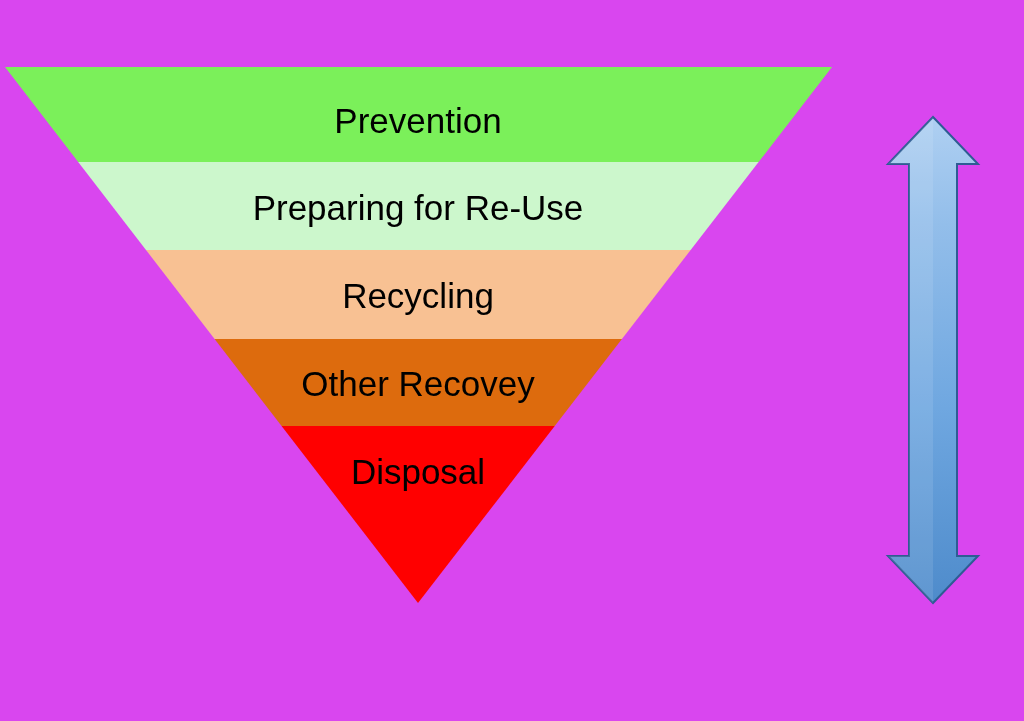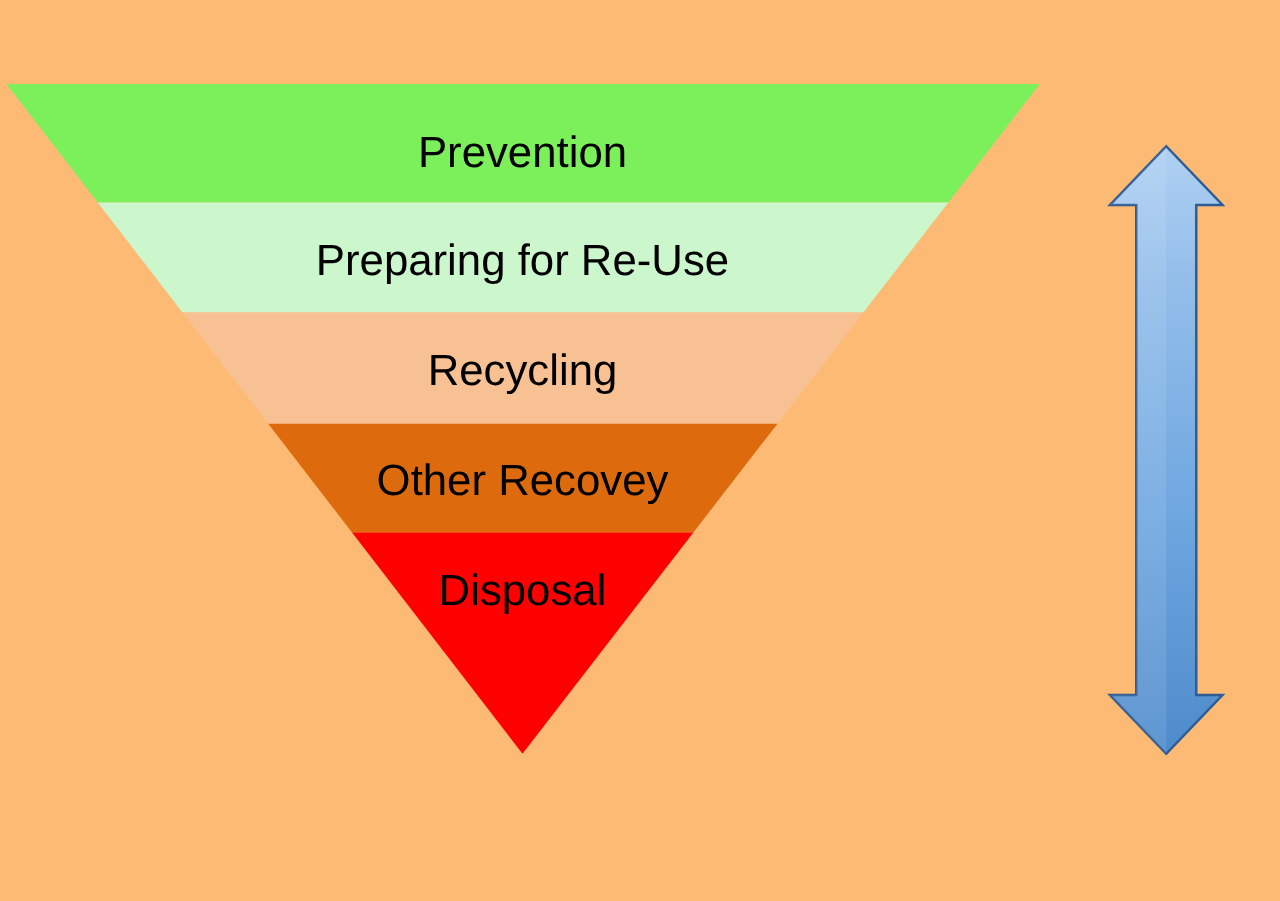--- a/index.html
+++ b/index.html
@@ -33,21 +33,21 @@
     font-size: 35px;
     fill: #000000;
     text-anchor: middle;
     dominant-baseline: middle;
     letter-spacing: 0px;
   }
 </style>
 </head>
 <body style="background: rgb(0, 0, 0);">
 
-<div id="stage" style="background: #fdba74;">
+<div id="stage" style="background: #d946ef;">
 
   <svg id="diagram-svg" viewBox="0 0 1024 721" xmlns="http://www.w3.org/2000/svg">
 
     <defs>
 
       <clipPath id="pyramid-clip">
         <polygon points="5,67 832,67 418,603"></polygon>
       </clipPath>
 
       <linearGradient id="arrow-grad" x1="0" y1="0" x2="0" y2="1">

